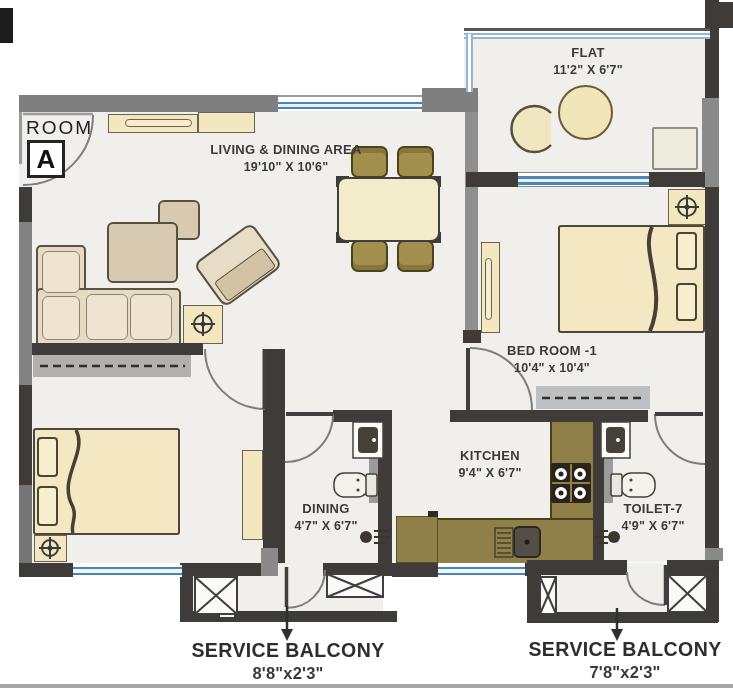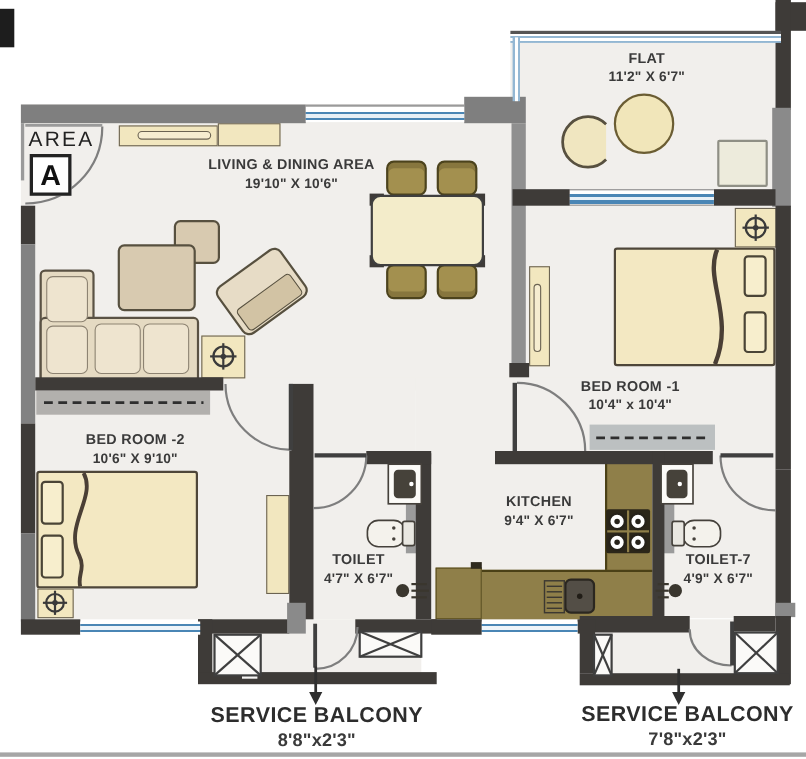--- a/index.html
+++ b/index.html
@@ -277,46 +277,42 @@
         <line x1="374" y1="537" x2="390" y2="537"></line>
         <line x1="374" y1="543" x2="388" y2="543"></line>
       <circle cx="614" cy="537" r="6" fill="#3a362e" stroke="none"></circle>
       <line x1="598" y1="531" x2="608" y2="531"></line>
         <line x1="596" y1="537" x2="608" y2="537"></line>
         <line x1="598" y1="543" x2="608" y2="543"></line>
     </g>
   </svg>
 
   <div class="lbl" style="left:26px;top:116px;width:60px;text-align:left;">
-    <div style="font-size:19px;letter-spacing:2px;color:#222;">AREA</div>
+    <div style="font-size:19px;letter-spacing:2px;color:#222;">ROOM</div>
   </div>
   <div style="position:absolute;left:27px;top:140px;width:32px;height:32px;border:3px solid #232323;background:#fff;display:flex;align-items:center;justify-content:center;font-size:26px;font-weight:bold;color:#111;z-index:6;">A</div>
 
-  <div class="lbl" style="left:165px;top:142px;width:200px;">
+  <div class="lbl" style="left:186px;top:142px;width:200px;">
     <div class="lname">LIVING &amp; DINING AREA</div>
     <div class="ldims">19'10" X 10'6"</div>
   </div>
   <div class="lbl" style="left:538px;top:45px;width:100px;">
     <div class="lname">FLAT</div>
     <div class="ldims">11'2" X 6'7"</div>
   </div>
-  <div class="lbl" style="left:513px;top:343px;width:120px;">
+  <div class="lbl" style="left:492px;top:343px;width:120px;">
     <div class="lname">BED ROOM -1</div>
     <div class="ldims">10'4" x 10'4"</div>
-  </div>
-  <div class="lbl" style="left:63px;top:392px;width:120px;">
-    <div class="lname">BED ROOM -2</div>
-    <div class="ldims">10'6" X 9'10"</div>
   </div>
   <div class="lbl" style="left:440px;top:448px;width:100px;">
     <div class="lname">KITCHEN</div>
     <div class="ldims">9'4" X 6'7"</div>
   </div>
   <div class="lbl" style="left:276px;top:501px;width:100px;">
-    <div class="lname">TOILET</div>
+    <div class="lname">DINING</div>
     <div class="ldims">4'7" X 6'7"</div>
   </div>
   <div class="lbl" style="left:603px;top:501px;width:100px;">
     <div class="lname">TOILET-7</div>
     <div class="ldims">4'9" X 6'7"</div>
   </div>
   <div class="lbl blbl" style="left:168px;top:638px;width:240px;">
     <div class="lname">SERVICE BALCONY</div>
     <div class="ldims">8'8"x2'3"</div>
   </div>

